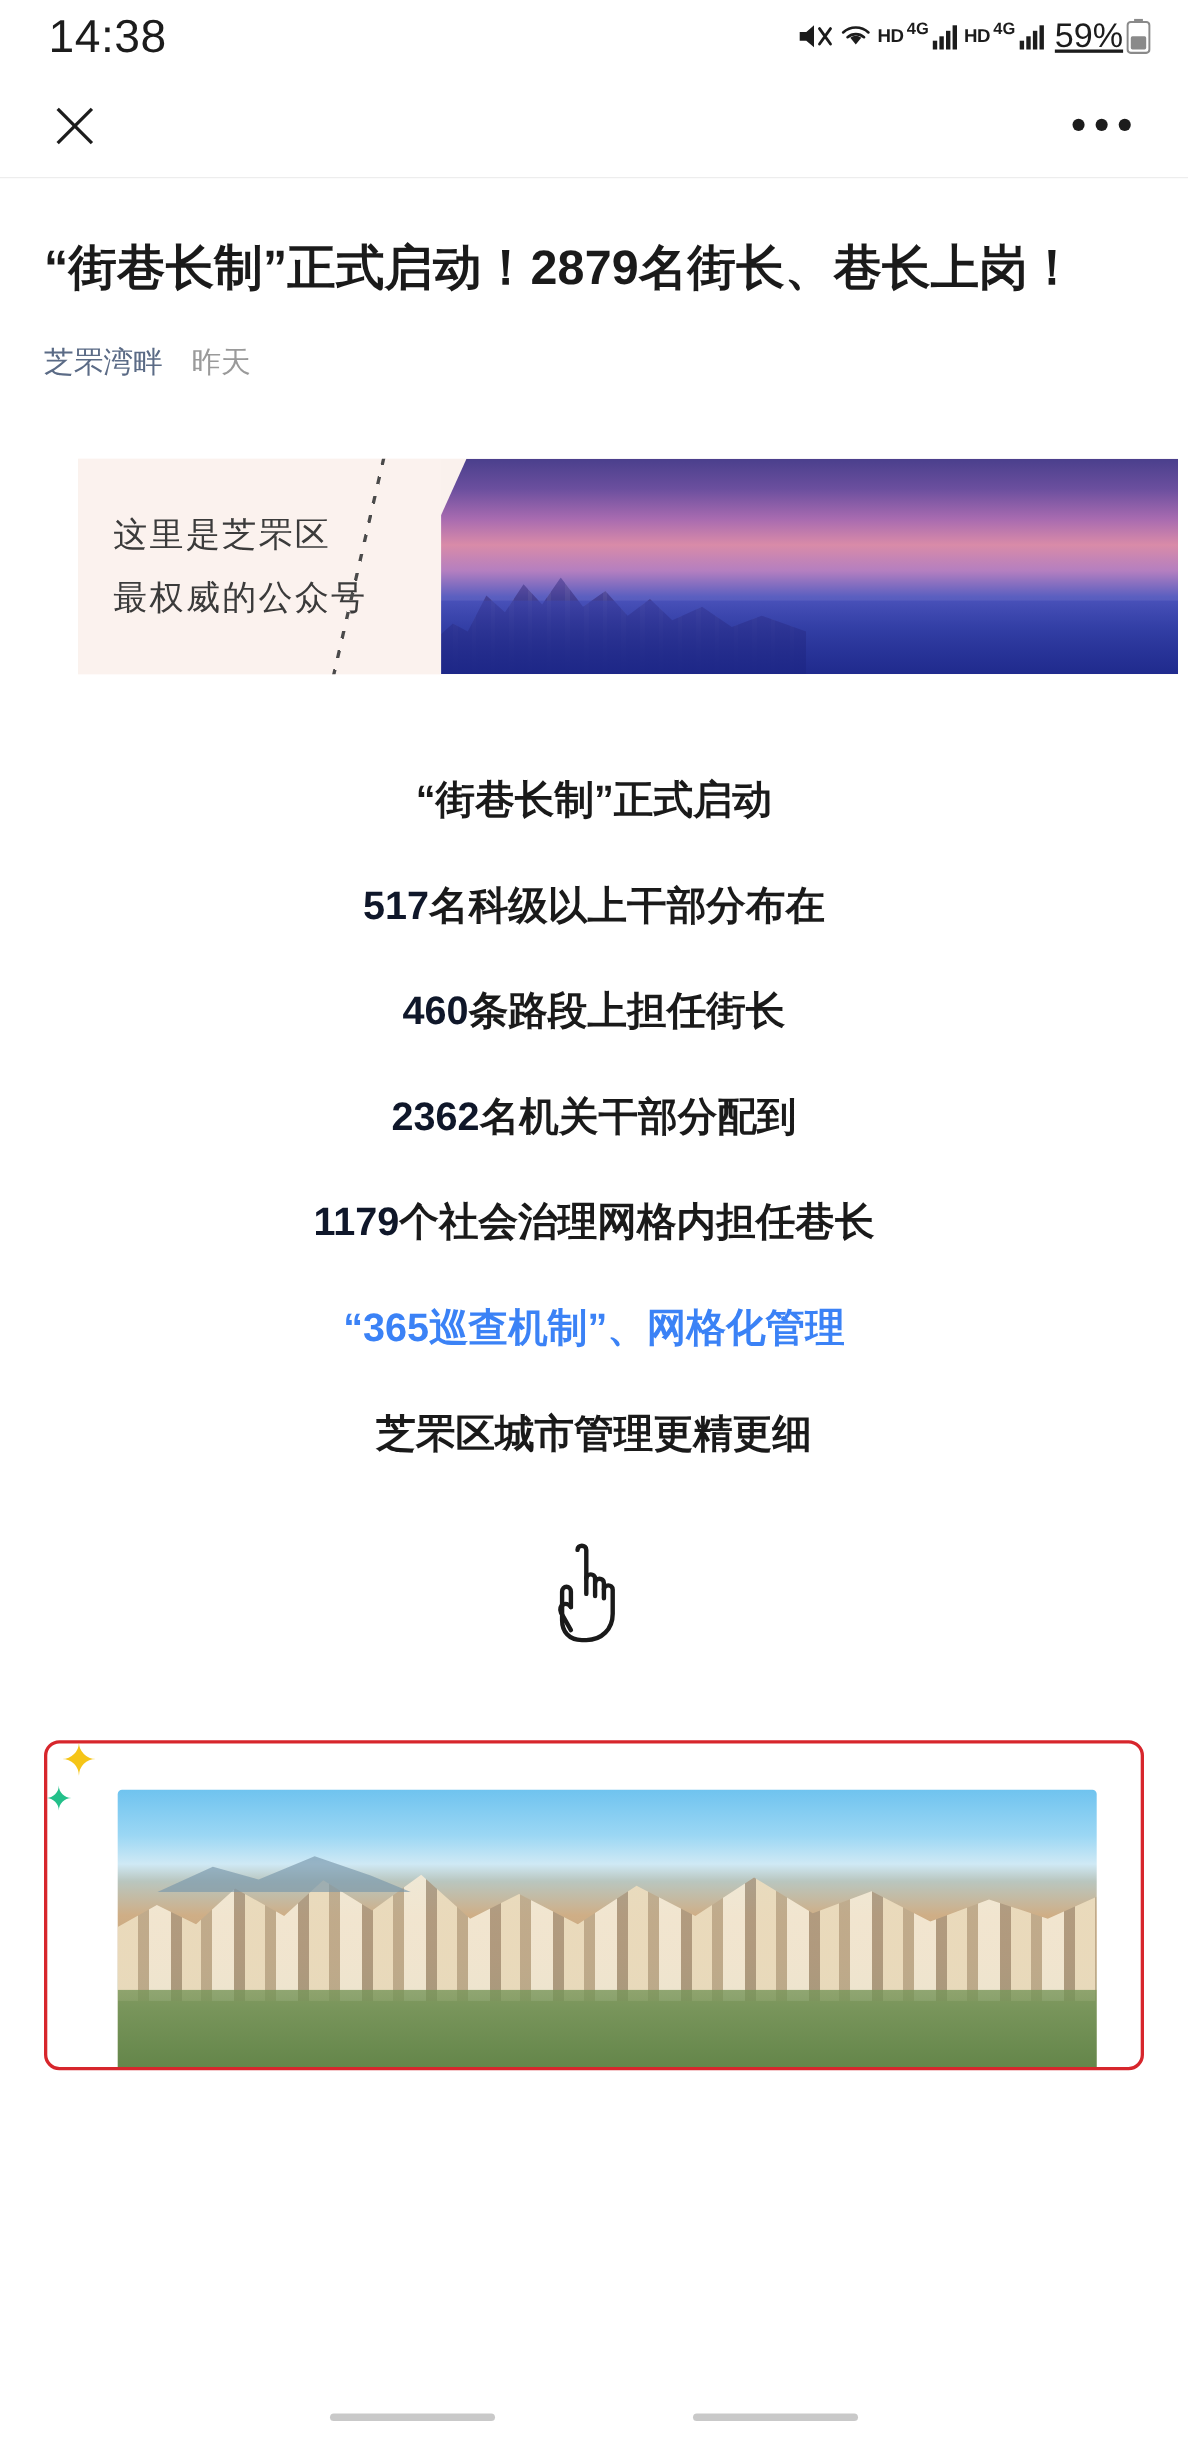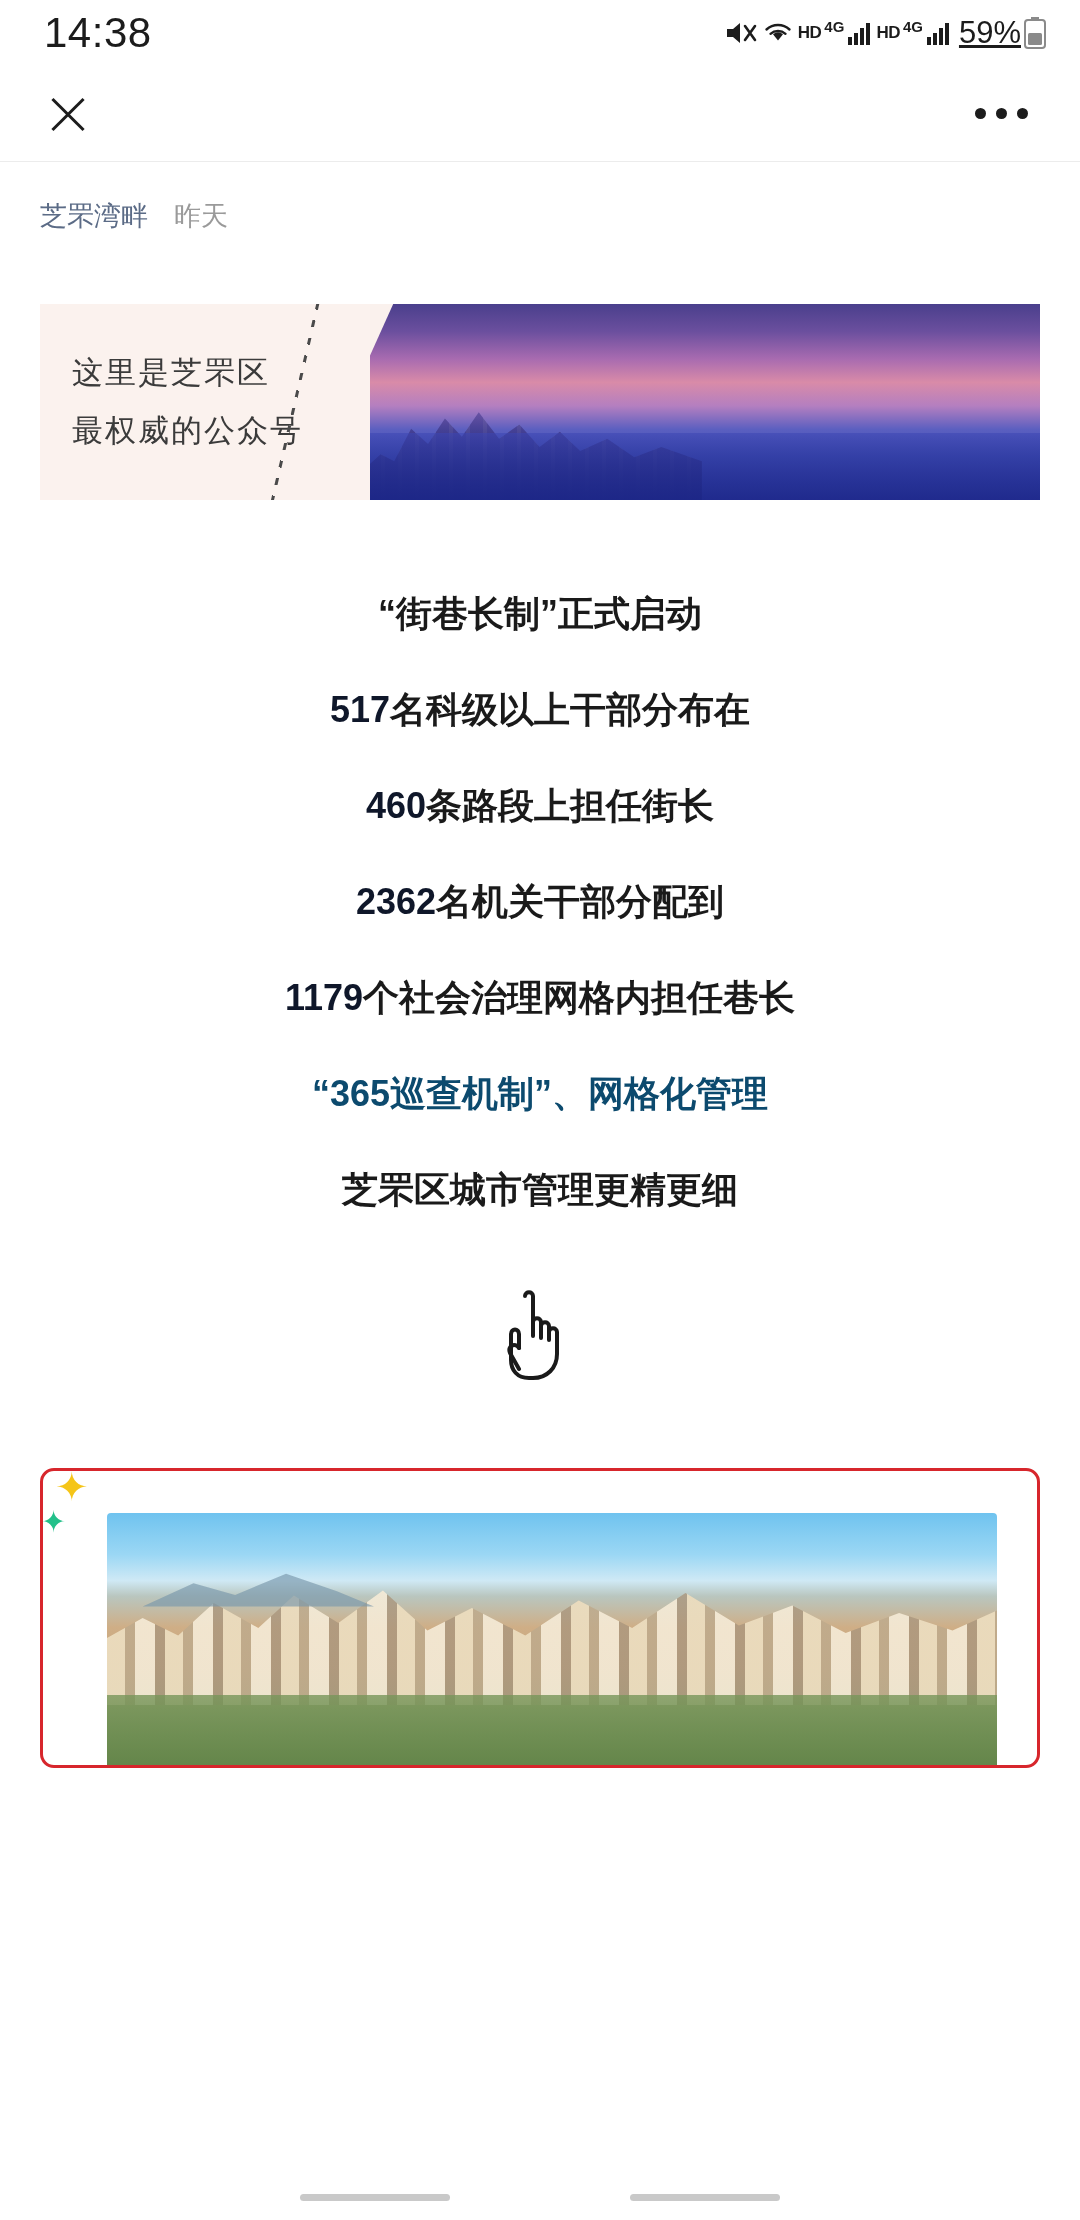--- a/index.html
+++ b/index.html
@@ -113,20 +113,21 @@
   .meta-date    { color: #9a9a9a; }
 
   
   .banner-wrap { padding: 70px 40px 0; }
   .banner {
     position: relative;
     width: 100%;
     height: 196px;
     overflow: hidden;
     background: #faf1ed;
+    margin-left: 31px;
   }
   .banner-left {
     position: absolute;
     inset: 0 auto 0 0;
     width: 330px;
     background: #fbf2ee;
     display: flex;
     flex-direction: column;
     justify-content: center;
     padding-left: 32px;
@@ -189,21 +190,21 @@
     padding: 96px 40px 0;
     text-align: center;
   }
   .slogan-line {
     font-size: 36px;
     font-weight: bold;
     line-height: 1;
     padding: 0 0 60px;
     color: #1a1a1a;
   }
-  .slogan-line.red { color: #0c4a6e; }
+  .slogan-line.red { color: #3b82f6; }
   .slogan-line em { font-style: normal; color: #0f172a; }
 
   
   .hand-wrap {
     display: flex;
     justify-content: center;
     padding-top: 14px;
   }
 
   
@@ -346,20 +347,21 @@
 <div class="navbar">
   <div class="nav-close"></div>
   <div class="nav-more">
     <i></i>
       <i></i>
       <i></i>
   </div>
 </div>
 
 <div class="article">
+  <h1 class="article-title">“街巷长制”正式启动！2879名街长、巷长上岗！</h1>
   <div class="article-meta">
     <span class="meta-account">芝罘湾畔</span>
     <span class="meta-date">昨天</span>
   </div>
 </div>
 
 <div class="banner-wrap">
   <div class="banner">
     <div class="banner-left">
       <span>这里是芝罘区</span>

